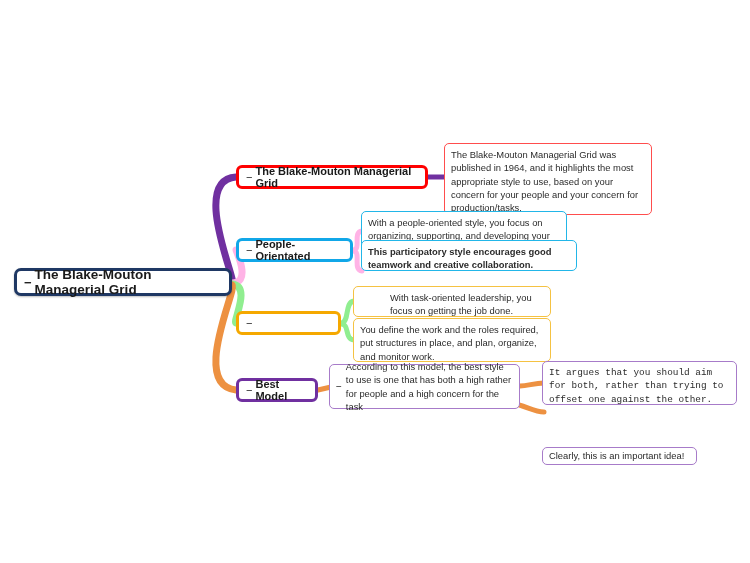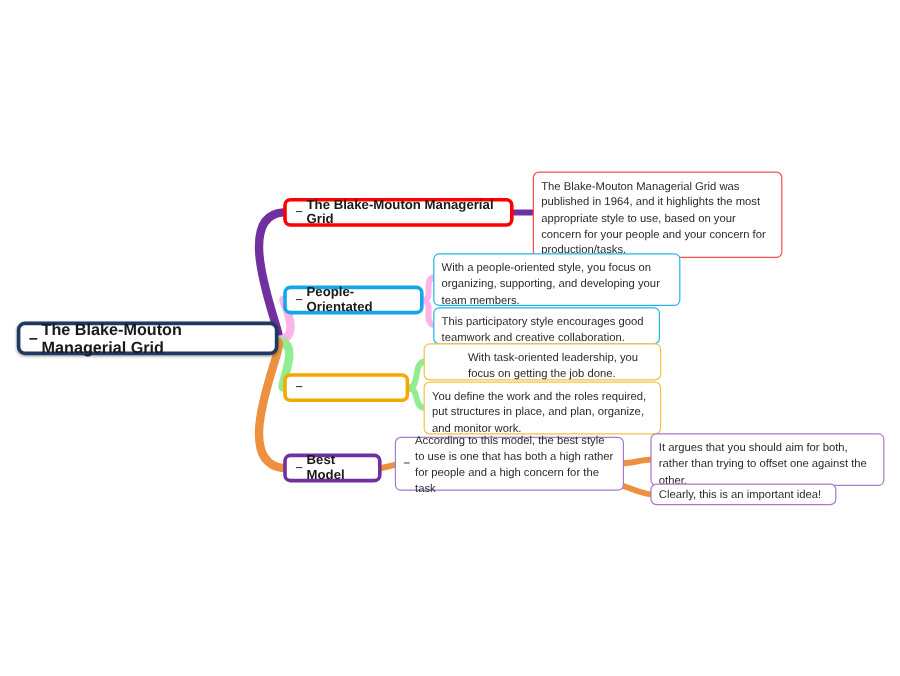--- a/index.html
+++ b/index.html
@@ -98,22 +98,23 @@
 
   .n-grid-desc {
     left: 444px; top: 143px; width: 208px; height: 72px;
     border: 1.6px solid #ff4d4d;
   }
   .n-people-1 {
     left: 361px; top: 211px; width: 206px; height: 44px;
     border: 1.6px solid #22b6e8;
   }
   .n-people-2 {
-    left: 361px; top: 256px; width: 189px; height: 31px;
+    left: 361px; top: 240px; width: 216px; height: 31px;
     border: 1.6px solid #22b6e8;
+    font-weight: bold;
   }
   .n-task-1 {
     left: 353px; top: 286px; width: 198px; height: 31px;
     border: 1.6px solid #f5c242;
   }
   .n-task-2 {
     left: 353px; top: 318px; width: 198px; height: 44px;
     border: 1.6px solid #f5c242;
   }
   .n-best-1 {
@@ -206,21 +207,21 @@
 
   <div class="node leaf n-task-2" style="border-color: rgb(245, 194, 66);">
     <span class="label">You define the work and the roles required, put structures in place, and plan, organize, and monitor work.</span>
   </div>
 
   <div class="node leaf n-best-1" style="border-color: rgb(167, 123, 201);">
     <span class="collapse">−</span>
     <span class="label">According to this model, the best style to use is one that has both a high rather for people and a high concern for the task</span>
   </div>
 
-  <div class="node leaf n-best-1-a" style="border-color: rgb(167, 123, 201);">
+  <div class="node leaf n-best-1-a" style="border-color: rgb(167, 123, 201); font-family: Liberation Mono, monospace;">
     <span class="label">It argues that you should aim for both, rather than trying to offset one against the other.</span>
   </div>
 
-  <div class="node leaf n-best-1-b" style="border-color: rgb(167, 123, 201);">
+  <div class="node leaf n-best-1-b" style="border-color: rgb(167, 123, 201); margin-top: 44px;">
     <span class="label">Clearly, this is an important idea!</span>
   </div>
 
 </div>
 
 </body></html>

